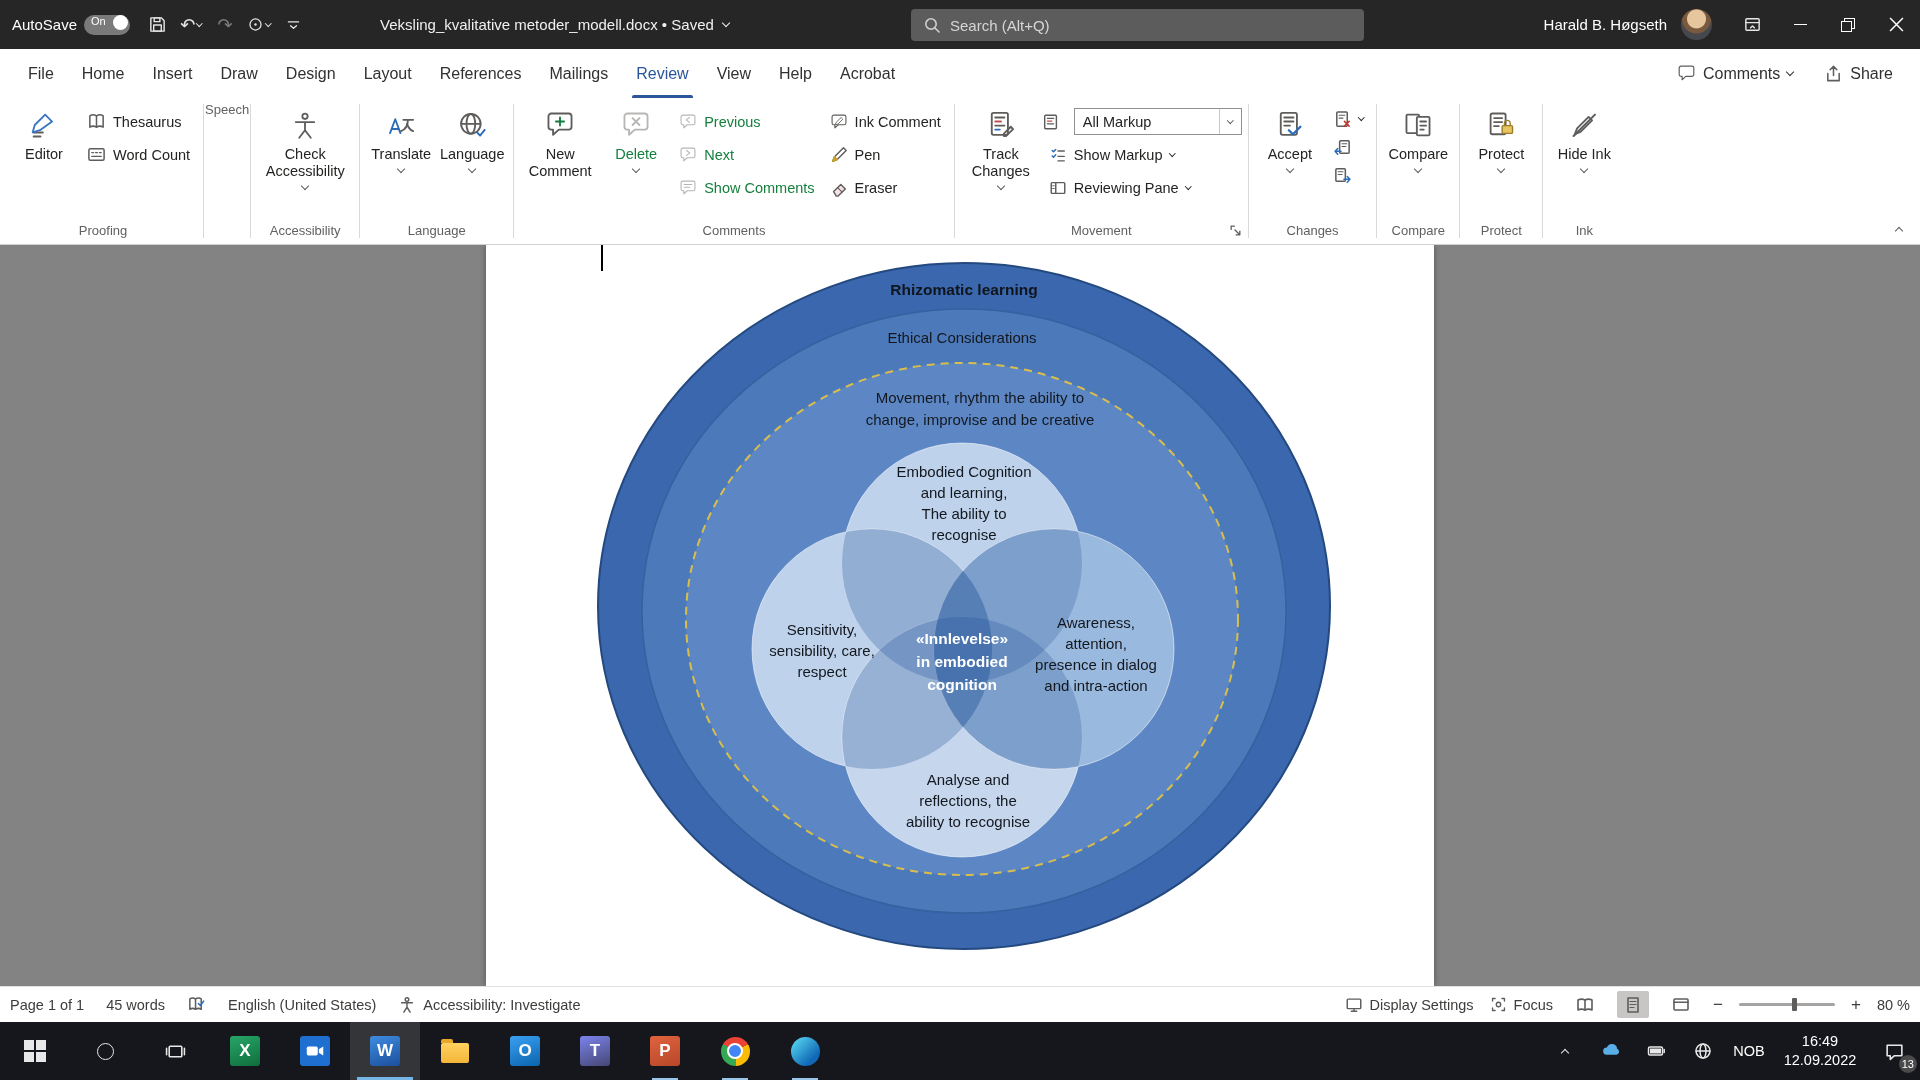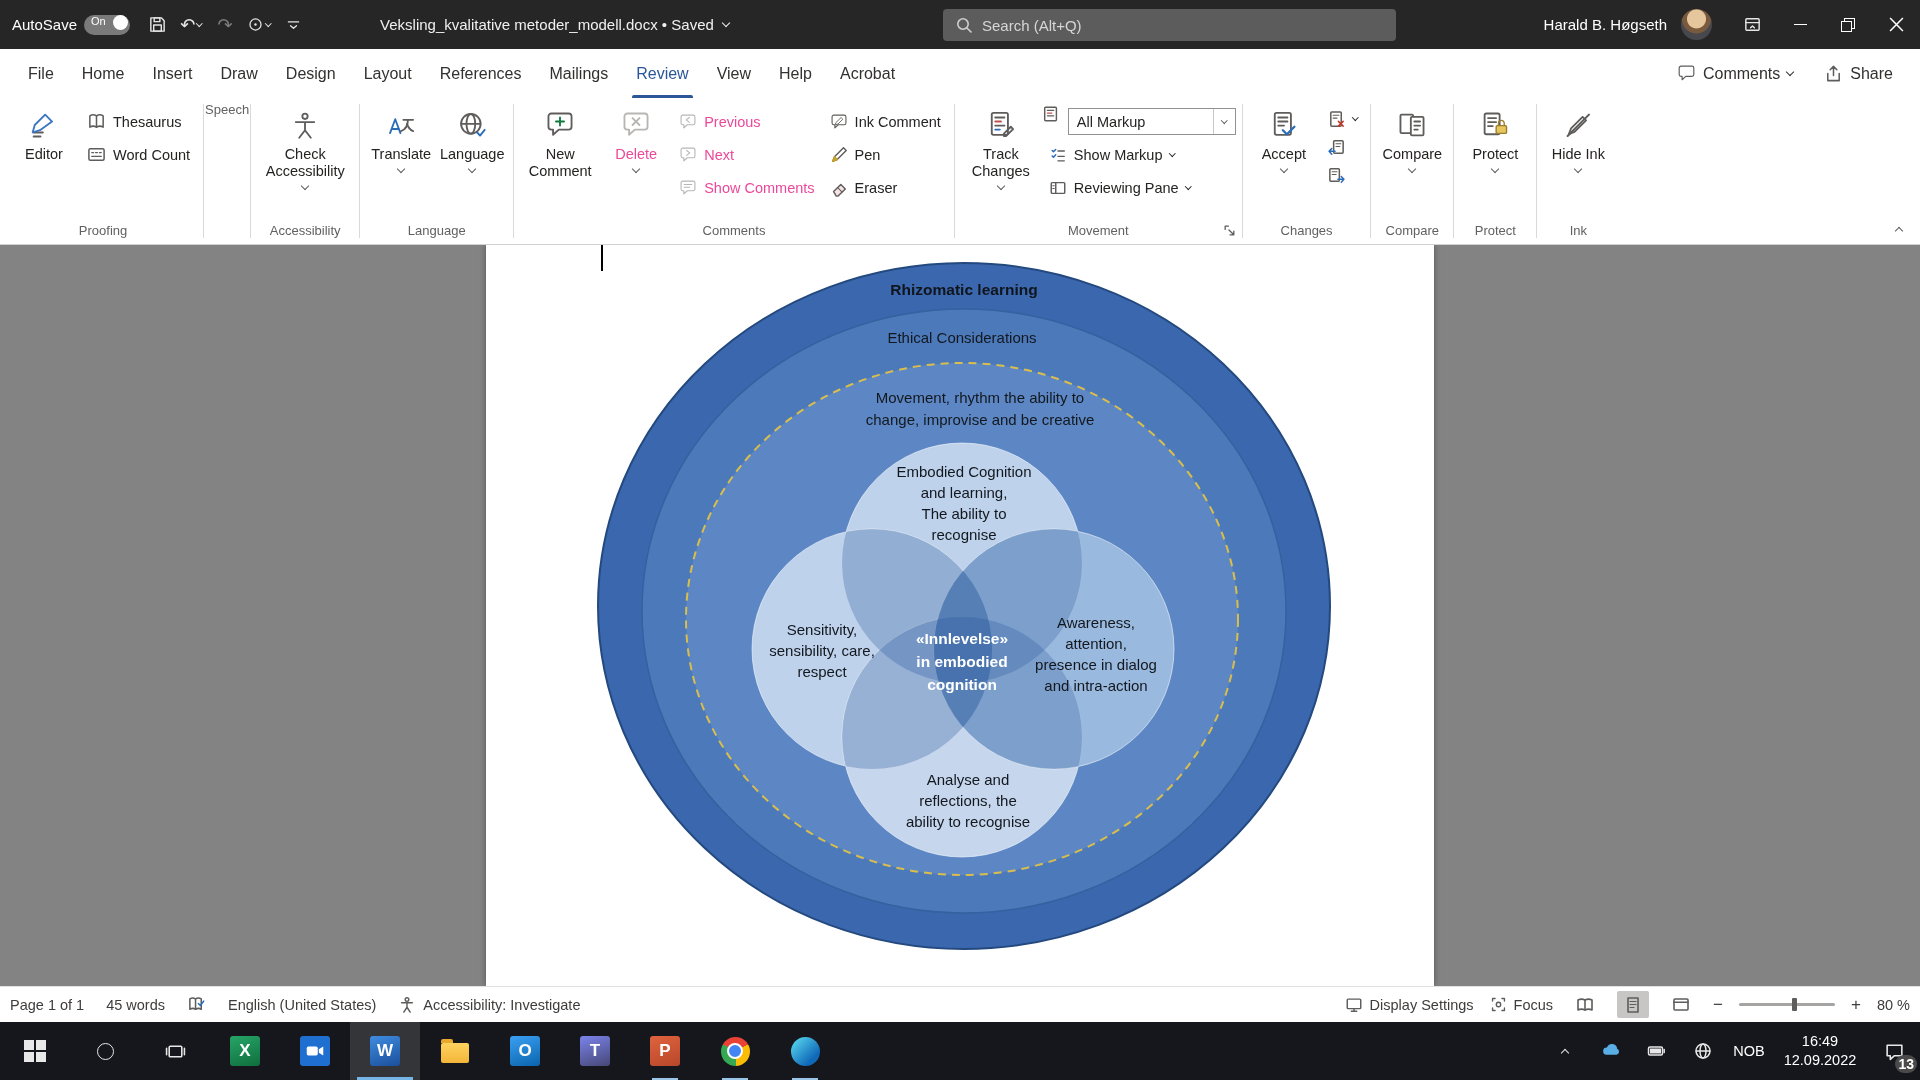--- a/index.html
+++ b/index.html
@@ -12,21 +12,21 @@
   .autosave { display:flex; align-items:center; gap:7px; margin-right:10px; }
   .toggle { width:46px; height:20px; border-radius:10px; background:#7a7a7a; display:flex; align-items:flex-start; position:relative; }
   .toggle-text { font-size:11px; color:#fff; margin-left:7px; }
   .knob { position:absolute; right:2px; width:15px; height:15px; border-radius:50%; background:#fff; }
   .tb-btn { width:34px; height:34px; display:flex; align-items:center; justify-content:center; gap:2px; color:#e6e6e6; font-size:18px; }
   .tb-btn.disabled { color:#7d7d7d; }
   .chev { display:inline-block; width:6px; height:6px; border-right:1.4px solid currentColor; border-bottom:1.4px solid currentColor; transform:rotate(45deg); margin-top:-3px; }
   .chev.tiny { width:4.5px; height:4.5px; }
   .chev.up { transform:rotate(225deg); margin-top:3px; }
   .doc-title { margin-left:70px; display:flex; align-items:center; gap:9px; white-space:nowrap; font-size:15px; color:#f0f0f0; }
-  .search { position:absolute; left:943px; top:9px; width:453px; height:32px; background:#5c5c5c; border-radius:4px; display:flex; align-items:center; padding:0 12px; gap:9px; color:#d6d6d6; font-size:15px; }
+  .search { position:absolute; left:911px; top:9px; width:453px; height:32px; background:#5c5c5c; border-radius:4px; display:flex; align-items:center; padding:0 12px; gap:9px; color:#d6d6d6; font-size:15px; }
   .tb-right { margin-left:auto; display:flex; align-items:center; height:100%; }
   .user { font-size:15px; margin-right:14px; white-space:nowrap; }
   .avatar { width:31px; height:31px; border-radius:50%; background:radial-gradient(circle at 50% 32%, #e6c69c 0 9px, #7a5a3e 10px 14px, #46484e 15px); margin-right:16px; }
   .winbtn { width:48px; height:49px; display:flex; align-items:center; justify-content:center; color:#fff; }
   .min-bar { width:13px; height:1.6px; background:#fff; display:inline-block; }
   .restore { position:relative; width:14px; height:14px; display:inline-block; }
   .restore::after { content:""; position:absolute; right:0; top:0; width:9px; height:9px; border:1.4px solid #fff; }
   .restore::before { content:""; position:absolute; left:0; bottom:0; width:9px; height:9px; border:1.4px solid #fff; background:var(--titlebar_bg,#262626); z-index:1; }
 
   
@@ -42,21 +42,21 @@
   
   .ribbon { height:147px; background:#fff; border-bottom:1px solid #d1d1d1; display:flex; align-items:stretch; padding:0 4px; position:relative; flex:0 0 auto; overflow:hidden; }
   .rgroup { display:flex; flex-direction:column; position:relative; }
   .gc { flex:1; display:flex; align-items:flex-start; padding:5px 5px 0 5px; gap:1px; }
   .glabel { height:25px; font-size:13px; color:#616161; text-align:center; padding-bottom:6px; display:flex; align-items:flex-end; justify-content:center; }
   .vdiv { width:1px; background:#d9d9d9; margin:6px 1px; }
   .bigbtn { width:80px; display:flex; flex-direction:column; align-items:center; padding-top:4px; font-size:14.5px; line-height:17px; color:#252423; text-align:center; }
   .bigbtn.narrow { width:70px; }
   .bigbtn .icwrap { width:34px; height:36px; display:flex; align-items:center; justify-content:center; margin-bottom:3px; }
   .bb-chev { margin-top:3px; color:#5f5d5b; }
-  .bigbtn.disabled, .smallbtn.disabled { color:#ec4899; }
+  .bigbtn.disabled, .smallbtn.disabled { color:#15803d; }
   .smallcol { display:flex; flex-direction:column; justify-content:flex-start; padding-top:2px; }
   .smallbtn { display:flex; align-items:center; gap:7px; height:33px; padding:0 7px; font-size:14.5px; color:#252423; white-space:nowrap; }
   .iconcol .smallbtn { height:28px; }
   .combo { width:168px; height:27px; border:1px solid #919191; background:#fff; display:flex; align-items:center; font-size:14.5px; color:#252423; padding-left:8px; margin:3px 0 3px 0; }
   .combo span.val { flex:1; }
   .combo-arrow { width:22px; height:100%; display:flex; align-items:center; justify-content:center; border-left:1px solid #c9c9c9; color:#5f5d5b; }
   .launcher { position:absolute; right:3px; bottom:5px; width:17px; height:17px; display:flex; align-items:center; justify-content:center; }
   .collapse-ribbon { position:absolute; right:10px; bottom:6px; width:22px; height:18px; display:flex; align-items:center; justify-content:center; color:#5f5d5b; }
 
   .ico *  { fill:none; stroke:#5f5d5b; stroke-width:1.6; stroke-linecap:round; stroke-linejoin:round; }
@@ -99,21 +99,21 @@
   .lt { background:linear-gradient(160deg,#7b83eb,#464775); } .lt::before{content:"T";}
   .lp { background:linear-gradient(160deg,#e0633d,#b7472a); } .lp::before{content:"P";}
   .lcam { background:#1f6fd0; }
   .folder { width:28px; height:20px; background:linear-gradient(#ffd25e,#f3b63a); border-radius:2px; position:relative; margin-top:4px; }
   .folder::before { content:""; position:absolute; top:-4px; left:0; width:12px; height:4px; background:#e8a82c; border-radius:2px 2px 0 0; }
   .chrome { width:29px; height:29px; border-radius:50%; background:conic-gradient(from -60deg, #ea4335 0 120deg, #fbbc05 120deg 240deg, #34a853 240deg 360deg); display:flex; align-items:center; justify-content:center; }
   .chrome::after { content:""; width:12px; height:12px; border-radius:50%; background:#4285f4; border:2.6px solid #fff; }
   .edge { width:29px; height:29px; border-radius:50%; background:linear-gradient(135deg,#4ec9e8 15%,#1069b8 75%); }
   .tk-lang { font-size:14.5px; }
   .tk-clock { display:flex; flex-direction:column; align-items:center; justify-content:center; font-size:14.5px; line-height:19px; width:96px; }
-  .badge { position:absolute; bottom:7px; right:3px; min-width:18px; height:18px; border-radius:9px; background:#4a4a4a; color:#fff; font-size:14px; display:flex; align-items:center; justify-content:center; padding:0 3px;font-weight:bold; }
+  .badge { position:absolute; bottom:7px; right:3px; min-width:18px; height:18px; border-radius:9px; background:#4a4a4a; color:#fff; font-size:11px; display:flex; align-items:center; justify-content:center; padding:0 3px; }
 </style>
 </head>
 <body>
 
 <div class="screen">
 
   <header class="titlebar" style="position:relative;">
     <div class="autosave">
       <span>AutoSave</span>
       <span class="toggle">
@@ -387,21 +387,21 @@
                 <path d="M8 10h5" style="stroke:#c0504d"></path>
                 <path d="M8 13.5h8"></path>
                 <path d="M8 17h4" style="stroke:#2b6cb8"></path>
                 <path d="M15.5 20.5l6-6 2 2-6 6h-2z"></path>
               </svg>
             </div>
           <div>Track Changes</div>
           <span class="chev bb-chev"></span>
         </div>
         <div class="smallcol">
-          <div style="display:flex;gap:8px;">
+          <div style="display:flex;align-items:center;gap:14px;">
             <svg class="ico" width="18" height="18" viewBox="0 0 20 20">
                 <rect x="3" y="2.5" width="13" height="15" rx="1"></rect>
                 <path d="M6 6h7" style="stroke-width:1.3"></path>
                 <path d="M6 9h5" style="stroke:#c0504d;stroke-width:1.3"></path>
                 <path d="M6 12h7" style="stroke-width:1.3"></path>
               </svg>
             <div class="combo">
               <span class="val">All Markup</span>
               <span class="combo-arrow">
                   <span class="chev tiny"></span>

